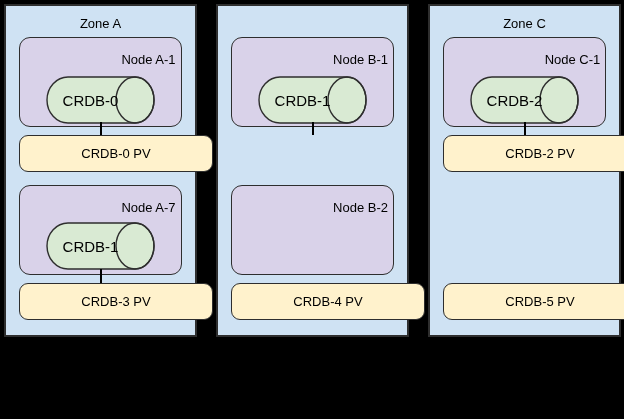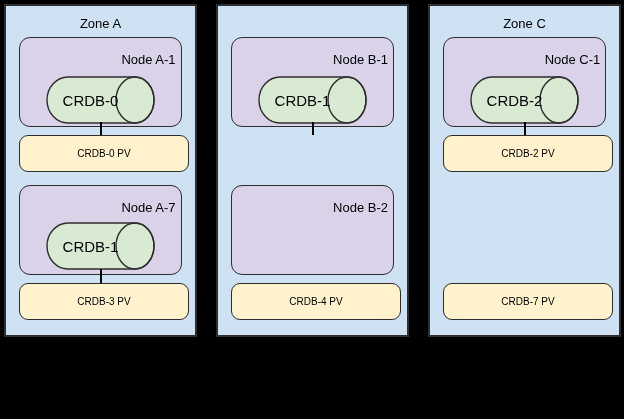--- a/index.html
+++ b/index.html
@@ -74,27 +74,27 @@
     position: absolute;
     width: 2px;
     background: var(--connector, #000);
     left: 94px;
   }
   .conn-1 { top: 116px; height: 13px; }
   .conn-2 { top: 263px; height: 14px; }
 
   .pv {
     position: absolute;
-    left: 13px; width: 170px; height: 37px;
+    left: 13px; width: 194px; height: 37px;
     box-sizing: border-box;
     background: var(--pv-fill, #fff2cc);
     border: 1.5px solid var(--shape-border, #2e2e2e);
     border-radius: 9px;
     display: flex; align-items: center; justify-content: center;
-    font-size: 10px;
+    font-size: 13px;
   }
   .pv-1 { top: 129px; }
   .pv-2 { top: 277px; }
 </style>
 </head>
 <body style="--bg: #000000; --zone-fill: #cfe2f3; --node-fill: #d9d2e9; --pod-fill: #d9ead3; --pv-fill: #fff2cc; --shape-border: #2e2e2e; --connector: #000000;">
 
 <div class="canvas">
 
   <div class="zone zone-a">
@@ -165,17 +165,17 @@
         <ellipse class="cyl-lid" cx="89" cy="24" rx="19" ry="23"></ellipse>
       </svg>
       <span class="pod-label">CRDB-2</span>
     </div>
     <div class="connector conn-1"></div>
     <div class="pv pv-1">
       <span>CRDB-2 PV</span>
     </div>
 
     <div class="pv pv-2">
-      <span>CRDB-7 PV</span>
+      <span>CRDB-5 PV</span>
     </div>
   </div>
 
 </div>
 
 </body></html>

